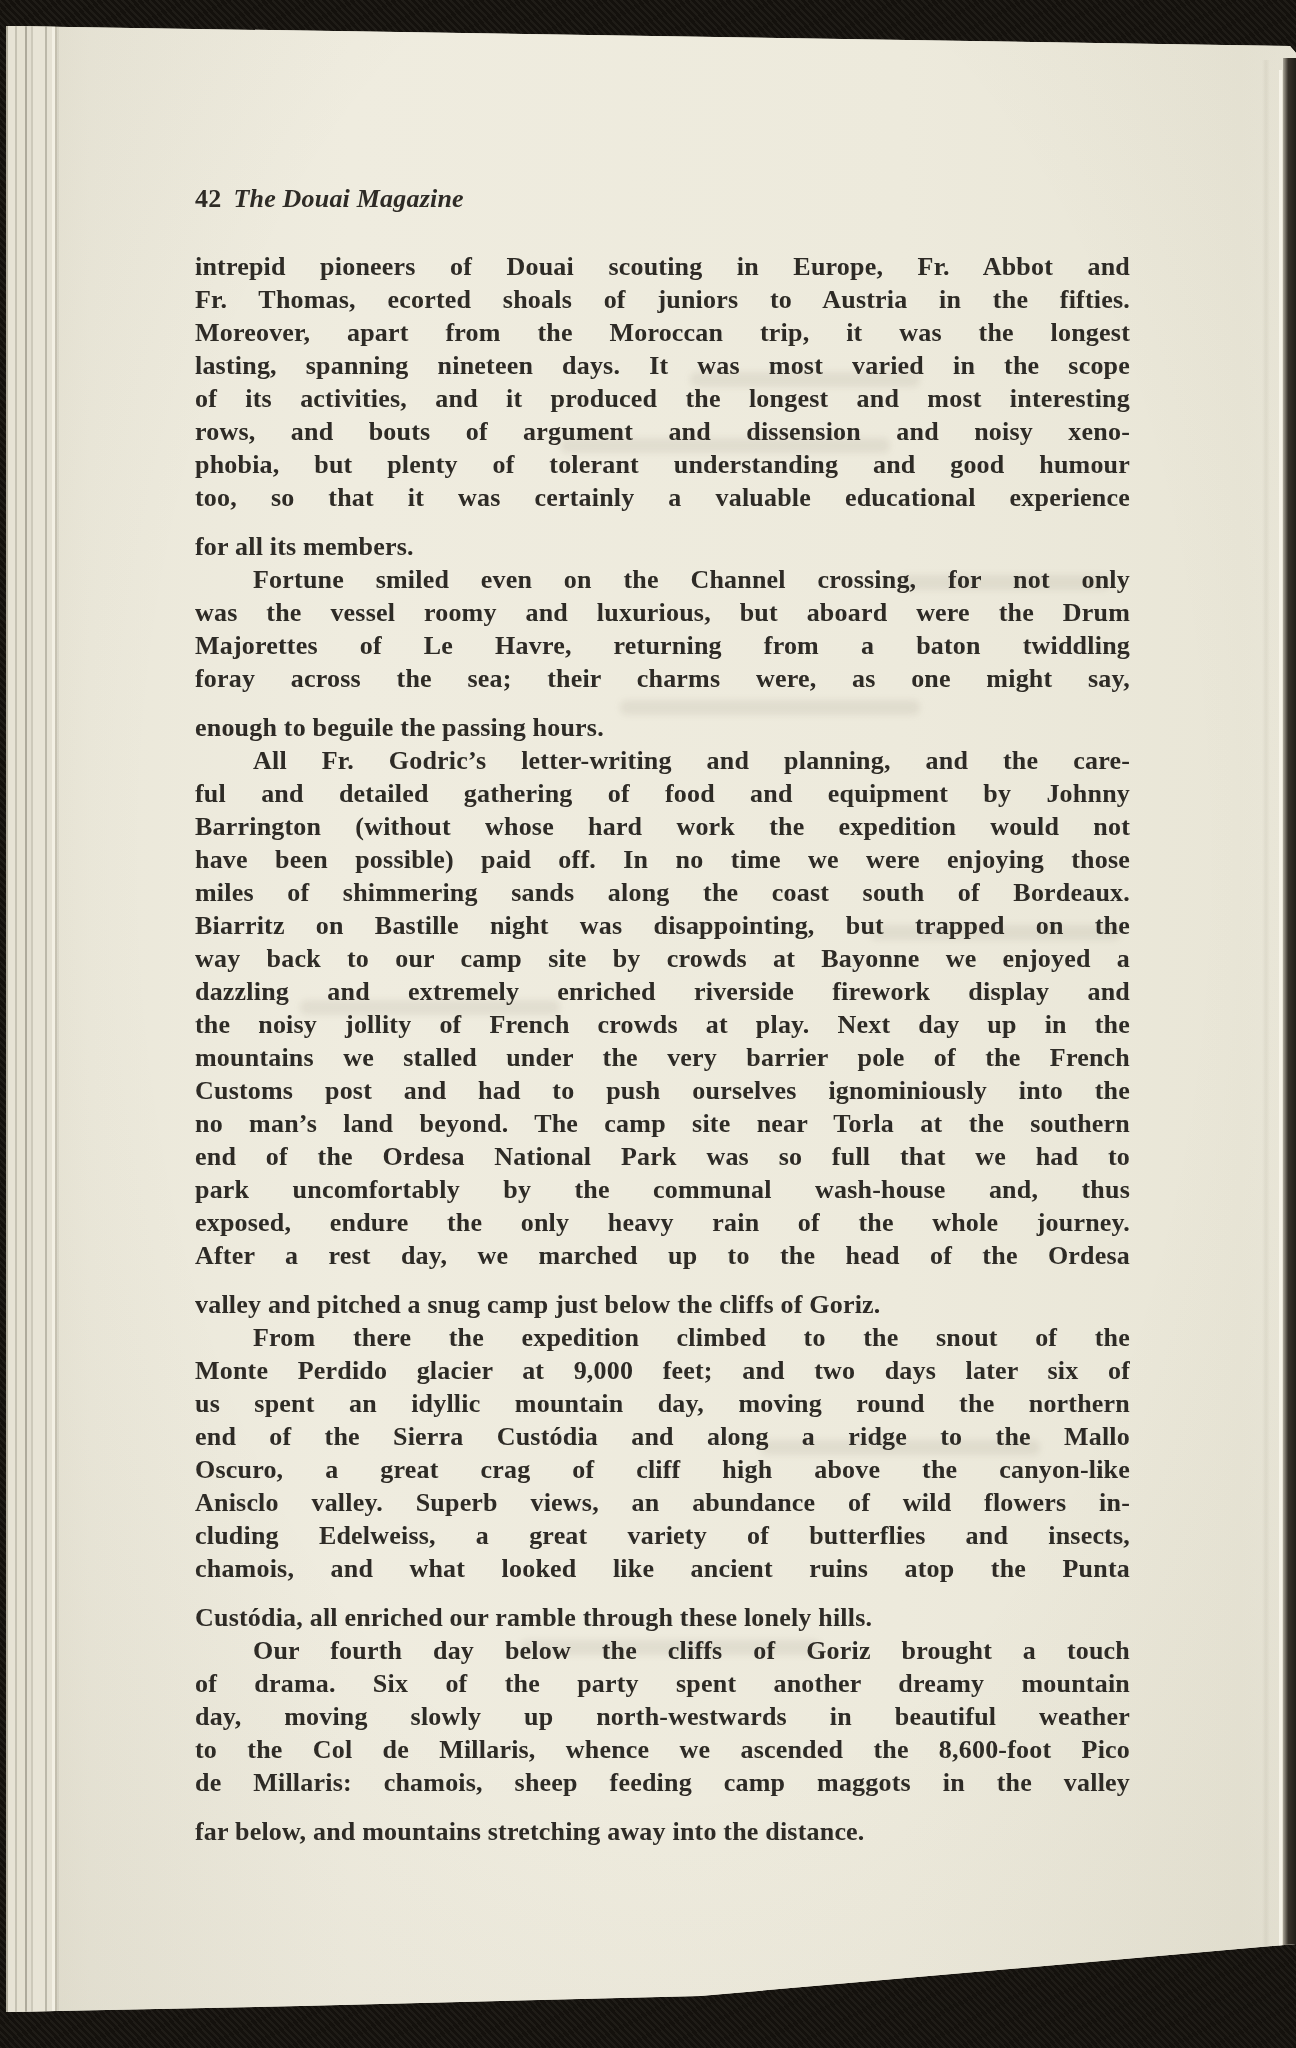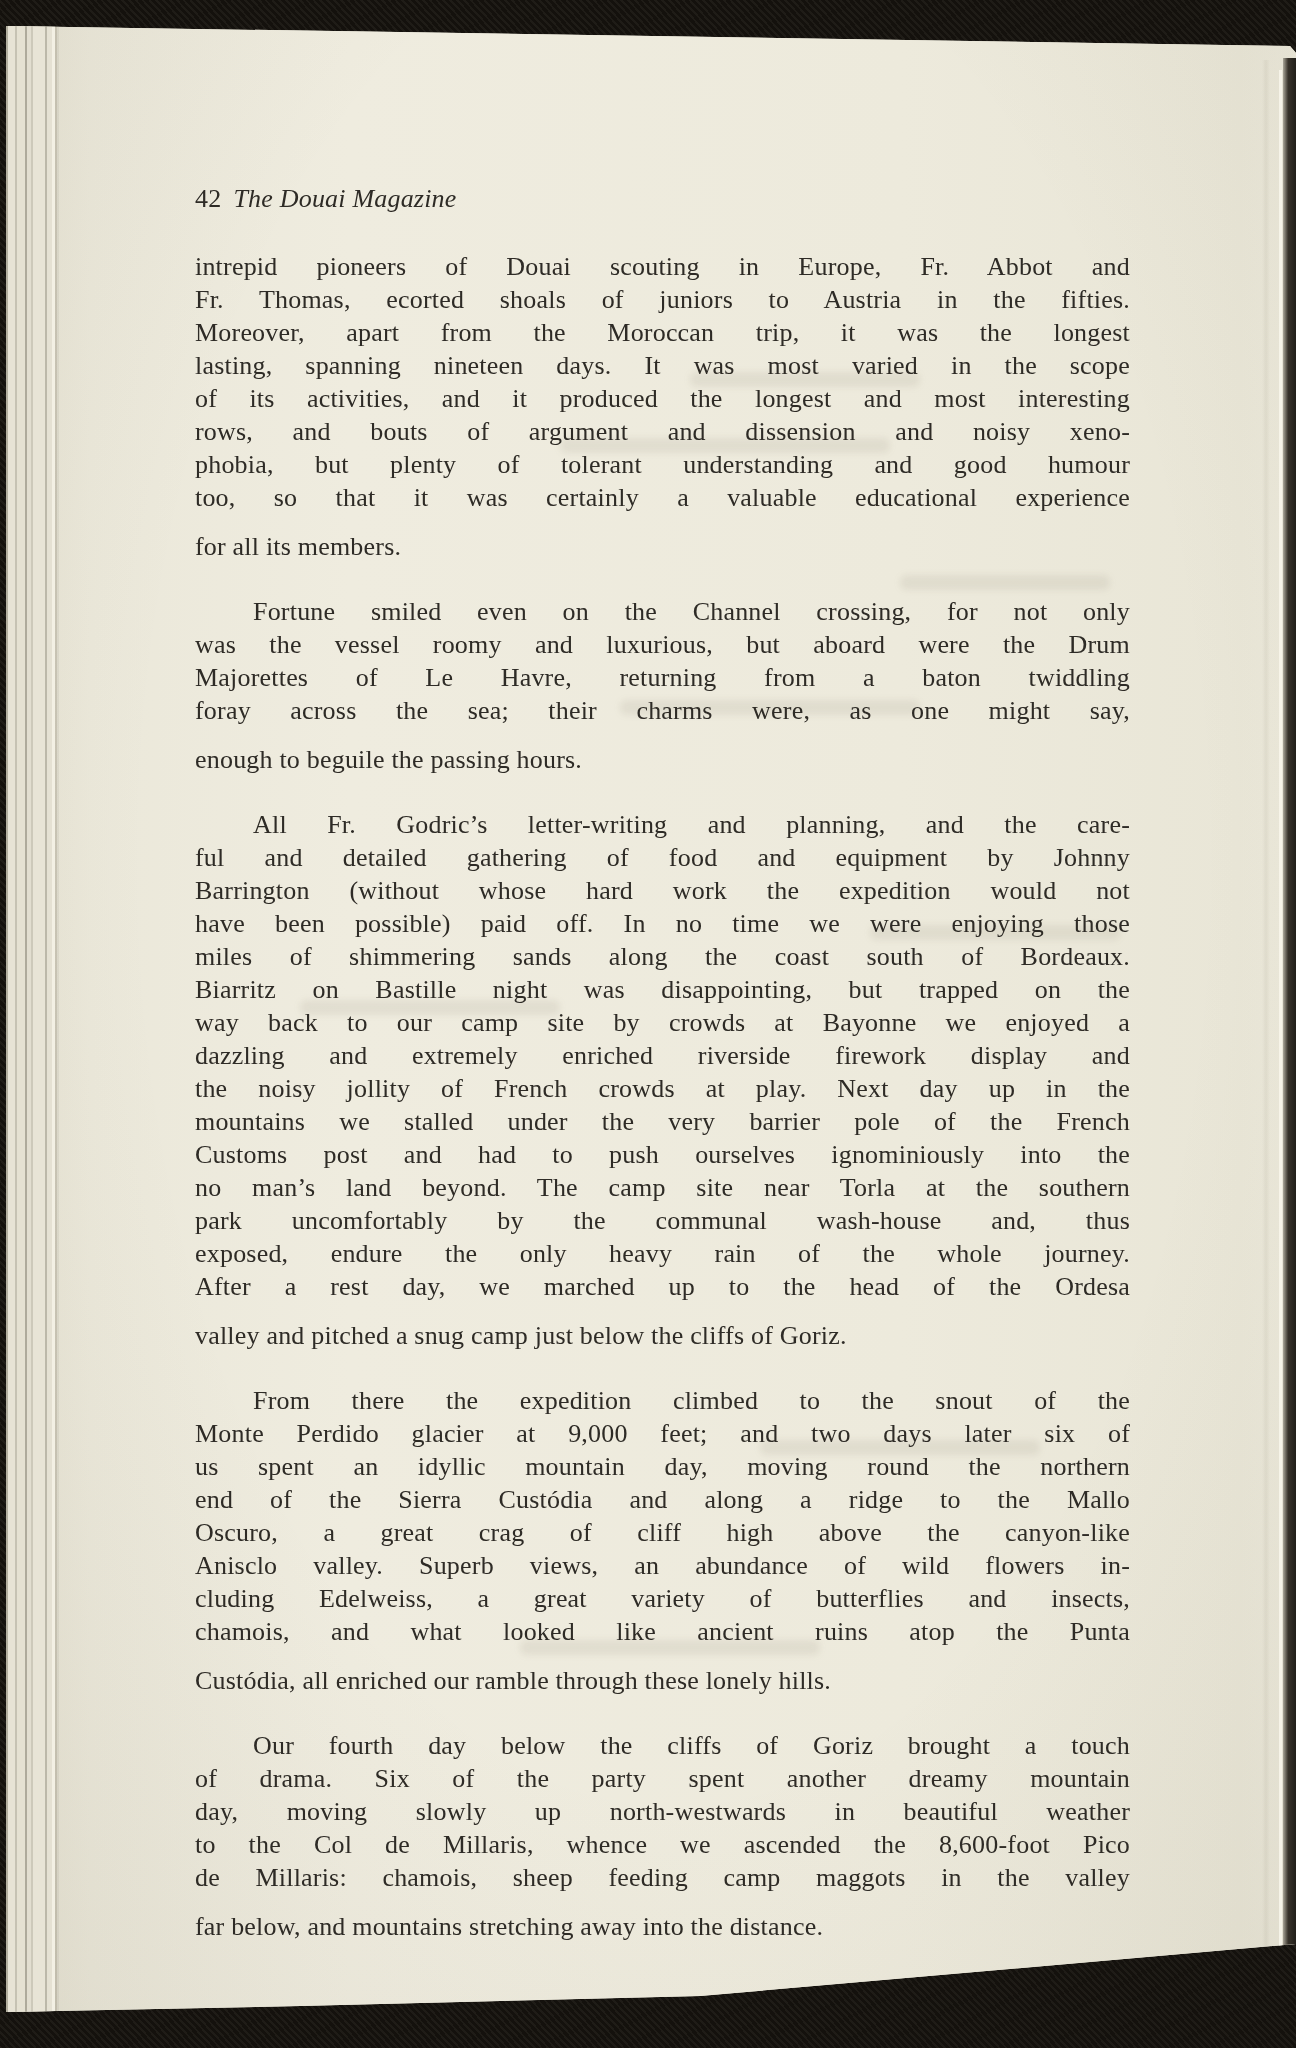--- a/index.html
+++ b/index.html
@@ -10,20 +10,21 @@
     overflow: hidden;
     position: relative;
   }
 
   
   .scan {
     position: absolute; inset: 0;
     background:
       repeating-linear-gradient(47deg, rgba(255,255,255,0.035) 0 2px, rgba(0,0,0,0.15) 2px 5px),
       #17140f;
+    font-weight: bold;
   }
 
   
   .paper {
     position: absolute; inset: 0;
     background:
       radial-gradient(ellipse at 52% 42%, rgba(0,0,0,0) 55%, rgba(70,60,35,0.07) 100%),
       linear-gradient(90deg, #e5e1d1 0px, #ebe8da 90px, #efecdf 350px, #edeadc 900px, #e9e6d7 1240px, #ece9db 1296px),
       #ece9db;
     clip-path: polygon(6px 26px, 1290px 46px, 1296px 53px, 1296px 1944px, 700px 1996px, 300px 2006px, 6px 2012px);
@@ -80,21 +81,21 @@
   .page-header .title { font-style: italic; margin-left: 12px; }
 
   .paragraph { margin: 0; }
   .line {
     height: 33px; line-height: 33px;
     text-align: justify;
     text-align-last: justify;
     overflow: hidden;
   }
   .line.para-end { text-align-last: left; margin-top: 16px; }
-  .line.indent { padding-left: 58px; margin-top: 32px; }
+  .line.indent { padding-left: 58px; }
 </style>
 </head>
 <body>
 
 <div class="scan">
   <div class="paper">
 
     <div class="page-edges"></div>
     <div class="crease"></div>
     <div class="edge-highlight"></div>
@@ -139,20 +140,21 @@
             <div class="line">Barrington (without whose hard work the expedition would not</div>
             <div class="line">have been possible) paid off. In no time we were enjoying those</div>
             <div class="line">miles of shimmering sands along the coast south of Bordeaux.</div>
             <div class="line">Biarritz on Bastille night was disappointing, but trapped on the</div>
             <div class="line">way back to our camp site by crowds at Bayonne we enjoyed a</div>
             <div class="line">dazzling and extremely enriched riverside firework display and</div>
             <div class="line">the noisy jollity of French crowds at play. Next day up in the</div>
             <div class="line">mountains we stalled under the very barrier pole of the French</div>
             <div class="line">Customs post and had to push ourselves ignominiously into the</div>
             <div class="line">no man’s land beyond. The camp site near Torla at the southern</div>
+            <div class="line">end of the Ordesa National Park was so full that we had to</div>
             <div class="line">park uncomfortably by the communal wash-house and, thus</div>
             <div class="line">exposed, endure the only heavy rain of the whole journey.</div>
             <div class="line">After a rest day, we marched up to the head of the Ordesa</div>
             <div class="line para-end">valley and pitched a snug camp just below the cliffs of Goriz.</div>
           </div>
           <div class="paragraph">
             <div class="line indent">From there the expedition climbed to the snout of the</div>
             <div class="line">Monte Perdido glacier at 9,000 feet; and two days later six of</div>
             <div class="line">us spent an idyllic mountain day, moving round the northern</div>
             <div class="line">end of the Sierra Custódia and along a ridge to the Mallo</div>

